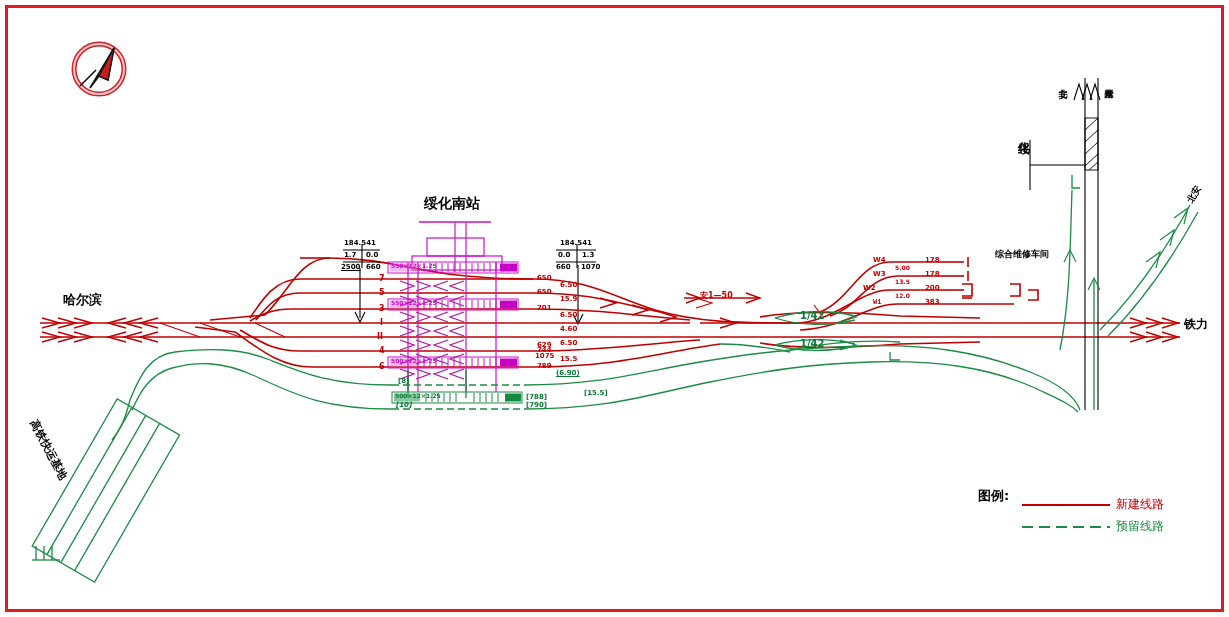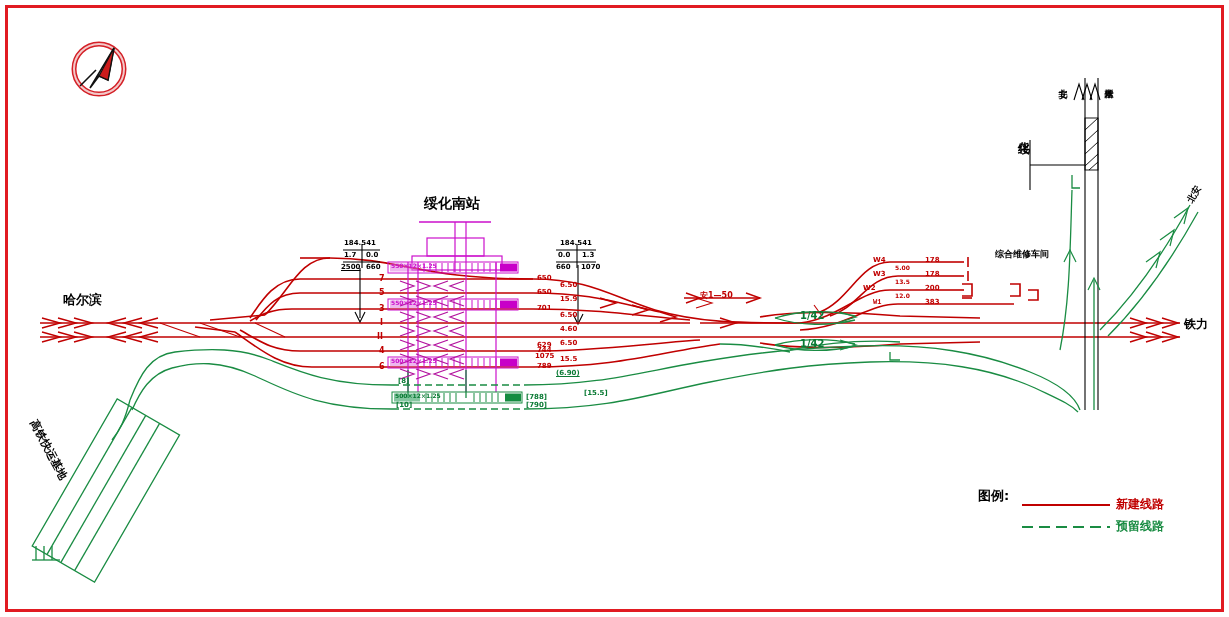--- a/index.html
+++ b/index.html
@@ -17,21 +17,21 @@
   .t-black{color:#000000;}
   .b{font-weight:bold;}
   .vert{writing-mode:vertical-rl;text-orientation:upright;white-space:nowrap;}
   .rot45{transform-origin:left top;}
   .lbl-xs{font-size:6px;}
   .lbl-sm{font-size:7px;}
   .lbl-md{font-size:8px;}
   .lbl-lg{font-size:9px;}
   .cjk{font-family:"DejaVu Sans","Liberation Sans",sans-serif;}
   .legend-title{font-size:13px;font-weight:bold;color:#000;}
-  .legend-label{font-size:12px;font-weight:bold;}
+  .legend-label{font-size:12px;font-weight:normal;}
   .station-name{font-size:14px;font-weight:bold;color:#000;}
   .place-name{font-size:13px;font-weight:bold;color:#000;}
 </style>
 </head>
 <body>
 
 <div id="page">
 
   <div id="border-frame"></div>
 
@@ -388,21 +388,21 @@
 
   <div class="txt lbl-sm b t-red" style="left:560px;top:282px;">6.50</div>
   <div class="txt lbl-sm b t-red" style="left:560px;top:296px;">15.9</div>
   <div class="txt lbl-sm b t-red" style="left:560px;top:312px;">6.50</div>
   <div class="txt lbl-sm b t-red" style="left:560px;top:326px;">4.60</div>
   <div class="txt lbl-sm b t-red" style="left:560px;top:340px;">6.50</div>
   <div class="txt lbl-sm b t-red" style="left:560px;top:356px;">15.5</div>
   <div class="txt lbl-sm b t-green" style="left:556px;top:370px;text-decoration:underline;">(6.90)</div>
 
   <div class="txt lbl-sm b t-green" style="left:398px;top:378px;">[8]</div>
-  <div class="txt lbl-sm b t-green" style="left:396px;top:402px;">[10]</div>
+  <div class="txt lbl-sm b t-green" style="left:396px;top:402px;font-style:italic;">[10]</div>
   <div class="txt lbl-sm b t-green" style="left:526px;top:378px;margin-top:16px;">[788]</div>
   <div class="txt lbl-sm b t-green" style="left:526px;top:402px;">[790]</div>
   <div class="txt lbl-sm b t-green" style="left:556px;top:390px;margin-left:28px;">[15.5]</div>
 
   <div class="txt lbl-xs b t-mag" style="left:391px;top:263px;">550×12×1.25</div>
   <div class="txt lbl-xs b t-mag" style="left:391px;top:300px;">550×12×1.25</div>
   <div class="txt lbl-xs b t-mag" style="left:391px;top:358px;">500×12×1.25</div>
   <div class="txt lbl-xs b t-green" style="left:395px;top:393px;">500×12×1.25</div>
 
   <div class="txt lbl-md b t-red" style="left:700px;top:292px;">安1—50</div>

